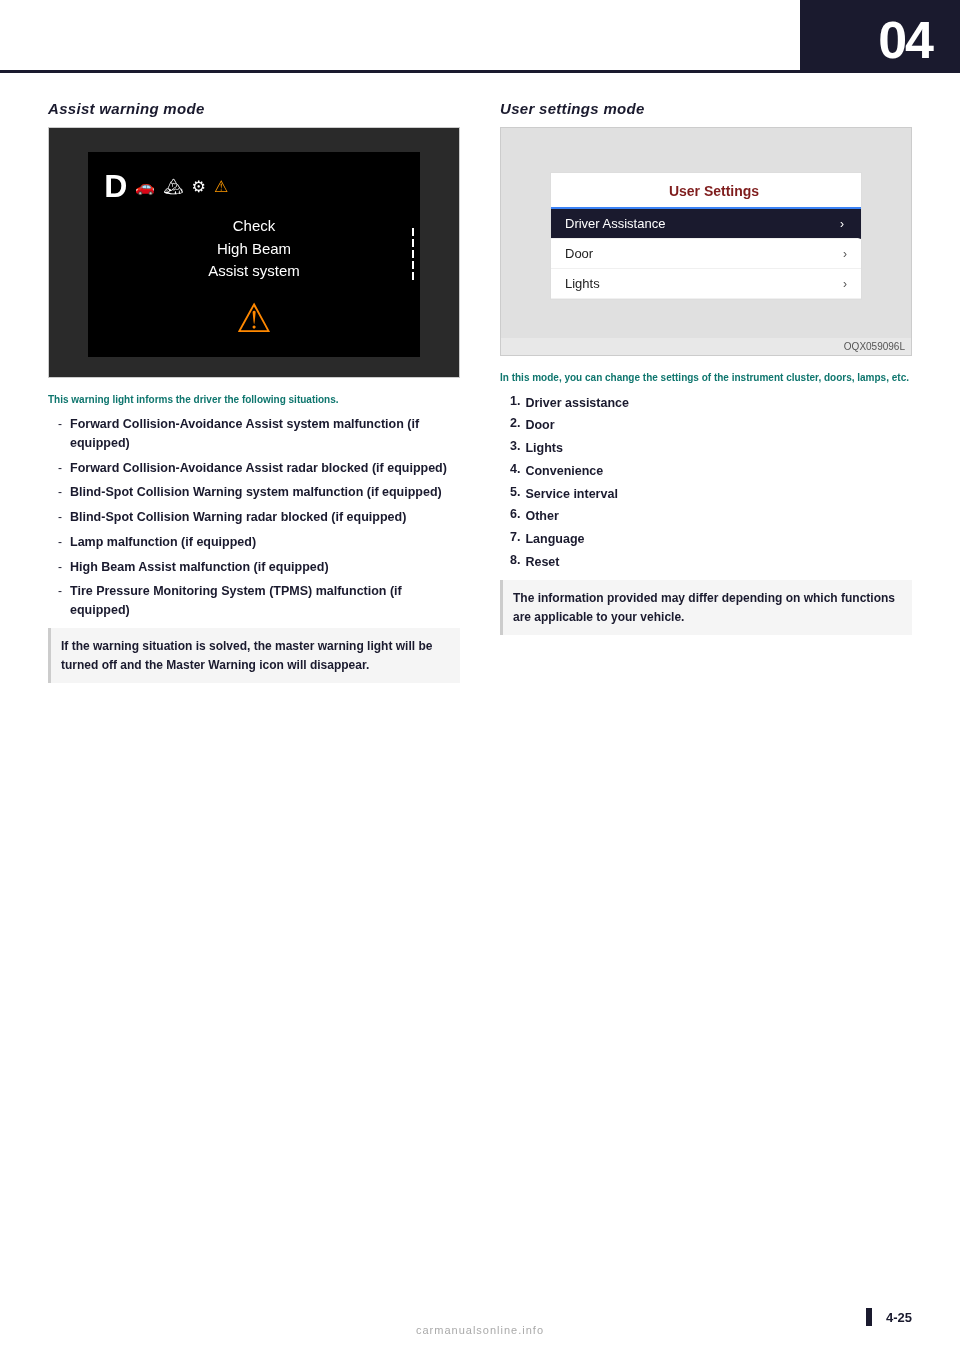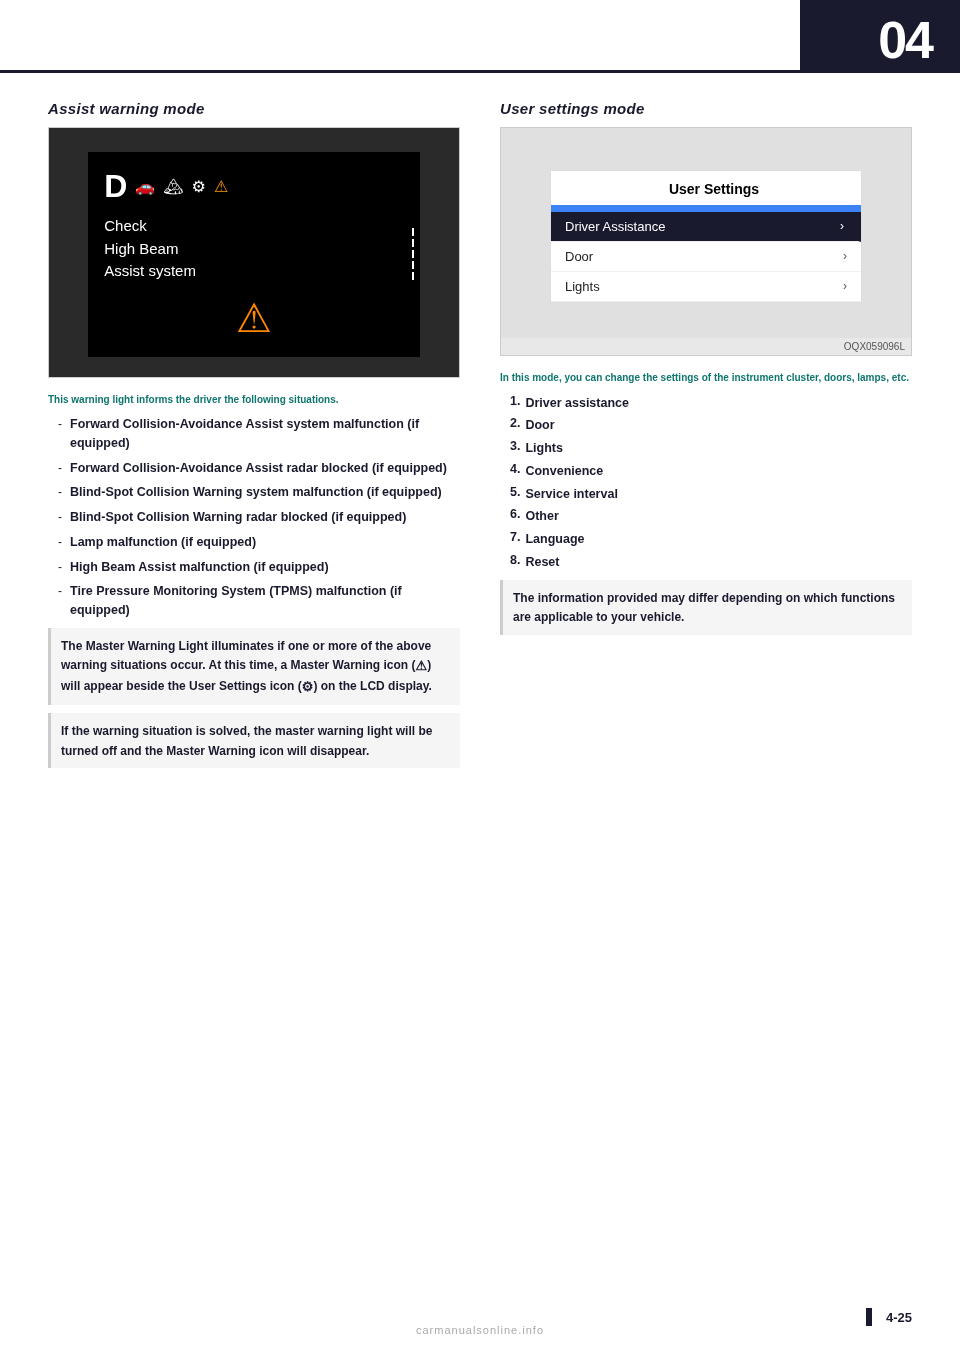--- a/index.html
+++ b/index.html
@@ -91,20 +91,21 @@
       font-size: 32px;
       font-weight: bold;
     }
     .mwd-icon {
       color: #fff;
       font-size: 16px;
     }
     .mwd-text {
       color: #fff;
       font-size: 15px;
+      text-align: center;
       width: 100%;
       line-height: 1.5;
       margin-bottom: 12px;
     }
     .mwd-warning-triangle {
       display: flex;
       justify-content: center;
       width: 100%;
       font-size: 36px;
       color: #ff6600;
@@ -139,22 +140,22 @@
       margin: 16px auto;
       width: 80%;
       border: 1px solid #ddd;
       padding: 0;
     }
     .usd-title {
       text-align: center;
       font-size: 14px;
       font-weight: bold;
       padding: 10px 0 8px 16px;
-      color: #000000;
-      border-bottom: 7px solid #3b82f6;
+      color: #7f1d1d;
+      border-bottom: 2px solid #3b82f6;
     }
     .usd-item {
       display: flex;
       align-items: center;
       justify-content: space-between;
       padding: 7px 14px;
       border-bottom: 1px solid #f0f0f0;
       font-size: 13px;
       color: #222;
     }
@@ -343,23 +344,20 @@
       <div class="bullet-item">
         <span class="bullet-dot">-</span>
         <span class="bullet-text">High Beam Assist malfunction (if equipped)</span>
       </div>
       <div class="bullet-item">
         <span class="bullet-dot">-</span>
         <span class="bullet-text">Tire Pressure Monitoring System (TPMS) malfunction (if equipped)</span>
       </div>
     </div>
 
-    <div class="note-box">
-      <span class="note-text">The Master Warning Light illuminates if one or more of the above warning situations occur. At this time, a Master Warning icon (<span class="inline-icon">⚠</span>) will appear beside the User Settings icon (<span class="inline-icon">⚙</span>) on the LCD display.</span>
-    </div>
 
     <div class="note-box">
       <span class="note-text">If the warning situation is solved, the master warning light will be turned off and the Master Warning icon will disappear.</span>
     </div>
 
   </div>
 
   <div class="right-col">
 
     <div class="section-title">User settings mode</div>

